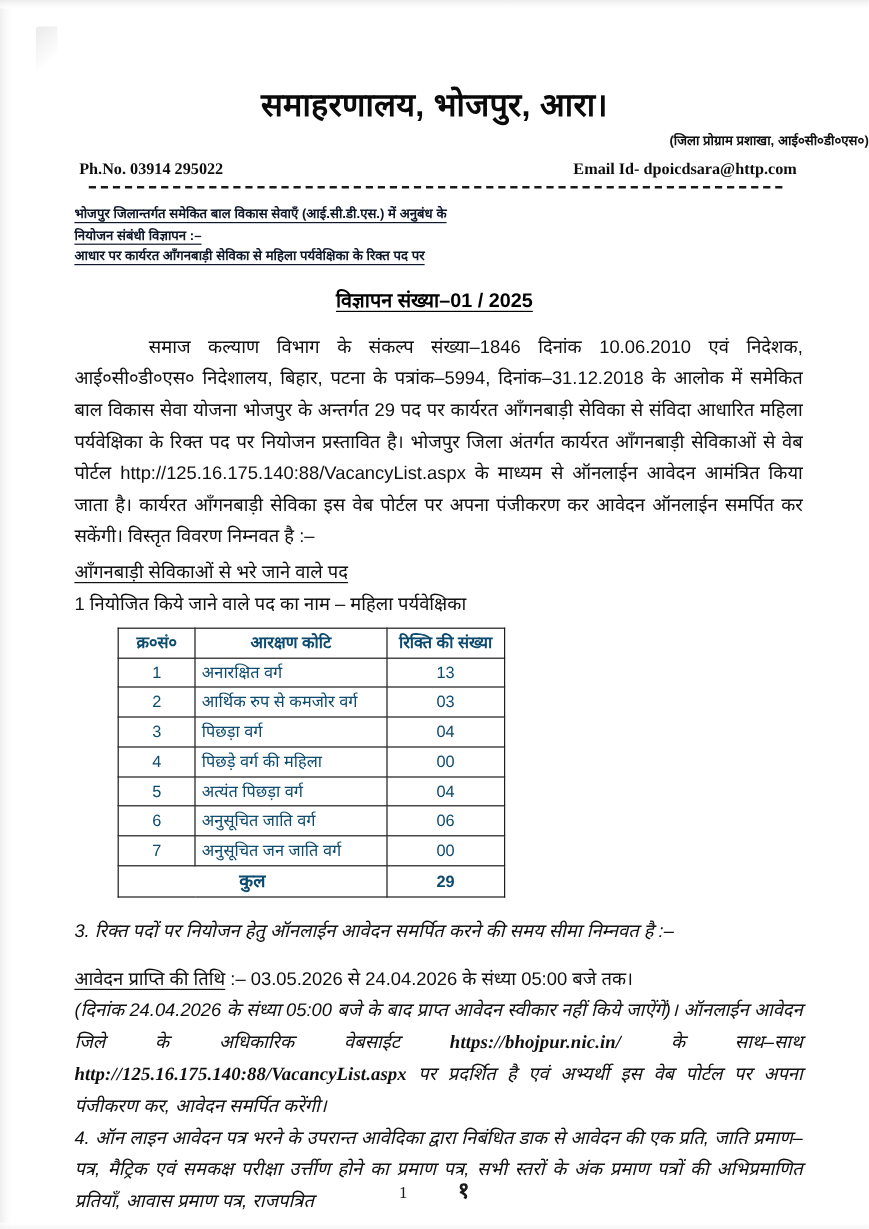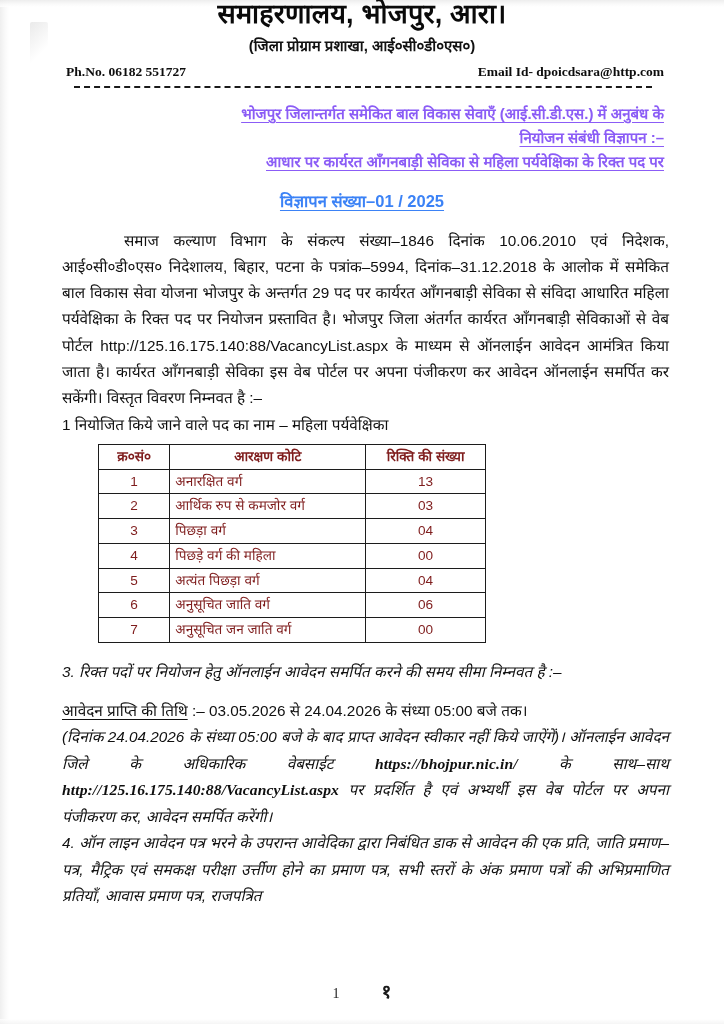--- a/index.html
+++ b/index.html
@@ -59,35 +59,37 @@
   .content {
     position: absolute;
     left: 0; top: 0;
     width: 724px;
     height: 1024px;
   }
 
   
   .letterhead {
     text-align: center;
+    padding-top: 74px;
   }
   .office-title {
     font-family: "Liberation Sans", "DejaVu Sans", sans-serif;
     font-size: 27px;
     font-weight: 700;
     letter-spacing: .2px;
     line-height: 1.1;
     color: #0a0a0a;
   }
   .office-subtitle {
     font-family: "Liberation Sans", "DejaVu Sans", sans-serif;
-    font-size: 15px;
+    font-size: 11px;
     font-weight: 600;
     margin-top: 5px;
     color: #111;
+    text-align: right;
   }
   .contact-row {
     display: flex;
     justify-content: space-between;
     align-items: baseline;
     margin: 9px 60px 0 66px;
     font-size: 13.5px;
     font-weight: 700;
     font-family: "Liberation Serif", "DejaVu Serif", serif;
     color: #0d0d0d;
@@ -98,40 +100,40 @@
   .divider-dashed {
     margin: 6px 72px 0 74px;
     border: 0;
     border-top: 2.5px dashed #1a1a1a;
     height: 0;
   }
 
   
   .headline {
     margin: 14px 60px 0 62px;
-    text-align: right;
-    font-family: "Liberation Sans", "DejaVu Sans", sans-serif;
-    font-size: 15px;
+    text-align: left;
+    font-family: "Liberation Sans", "DejaVu Sans", sans-serif;
+    font-size: 11px;
     font-weight: 600;
     line-height: 1.62;
-    color: #8b5cf6;
+    color: #0f172a;
   }
   .headline .u-line {
     display: block;
     text-decoration: underline;
     text-underline-offset: 3px;
     text-decoration-thickness: 1.2px;
   }
   .ad-number {
     margin-top: 14px;
     text-align: center;
     font-family: "Liberation Sans", "DejaVu Sans", sans-serif;
     font-size: 16.5px;
     font-weight: 600;
-    color: #3b82f6;
+    color: #000000;
   }
   .ad-number span {
     text-decoration: underline;
     text-underline-offset: 3px;
     text-decoration-thickness: 1.2px;
   }
 
   
   .body-block {
     margin: 16px 55px 0 62px;
@@ -161,24 +163,24 @@
 
   
   .table-wrap {
     margin: 7px 0 0 0;
     display: flex;
     justify-content: flex-start;
     padding-left: 98px;
   }
   table.vac {
     border-collapse: collapse;
-    width: 388px;
+    width: 323px;
     font-family: "Liberation Sans", "DejaVu Sans", sans-serif;
     font-size: 13.6px;
-    color: #7f1d1d;
+    color: #0c4a6e;
   }
   table.vac th, table.vac td {
     border: 1.4px solid #1c1c1c;
     padding: 2px 5px;
     line-height: 1.45;
   }
   table.vac th {
     font-weight: 600;
     text-align: center;
   }
@@ -247,39 +249,40 @@
   <div class="scan-edge-bottom"></div>
 
   <div class="content">
 
     <div class="letterhead">
       <div class="office-title">समाहरणालय, भोजपुर, आरा।</div>
       <div class="office-subtitle">(जिला प्रोग्राम प्रशाखा, आई०सी०डी०एस०)</div>
     </div>
 
     <div class="contact-row">
-      <span class="phone">Ph.No. 06182 551727</span>
+      <span class="phone">Ph.No. 03914 295022</span>
       <span class="email">Email Id- dpoicdsara@http.com</span>
     </div>
 
     <hr class="divider-dashed">
 
     <div class="headline">
       <span class="u-line">भोजपुर जिलान्तर्गत समेकित बाल विकास सेवाएँ (आई.सी.डी.एस.) में अनुबंध के</span>
       <span class="u-line">नियोजन संबंधी विज्ञापन :–</span>
       <span class="u-line">आधार पर कार्यरत आँगनबाड़ी सेविका से महिला पर्यवेक्षिका के रिक्त पद पर</span>
     </div>
 
     <div class="ad-number">
       <span>विज्ञापन संख्या–01 / 2025</span>
     </div>
 
     <div class="body-block">
       <div class="para-justify"><span>समाज कल्याण विभाग के संकल्प संख्या–1846 दिनांक 10.06.2010 एवं निदेशक, आई०सी०डी०एस० निदेशालय, बिहार, पटना के पत्रांक–5994, दिनांक–31.12.2018 के आलोक में समेकित बाल विकास सेवा योजना भोजपुर के अन्तर्गत 29 पद पर कार्यरत आँगनबाड़ी सेविका से संविदा आधारित महिला पर्यवेक्षिका के रिक्त पद पर नियोजन प्रस्तावित है। भोजपुर जिला अंतर्गत कार्यरत आँगनबाड़ी सेविकाओं से वेब पोर्टल </span><span class="mono-url">http://125.16.175.140:88/VacancyList.aspx</span><span> के माध्यम से ऑनलाईन आवेदन आमंत्रित किया जाता है। कार्यरत आँगनबाड़ी सेविका इस वेब पोर्टल पर अपना पंजीकरण कर आवेदन ऑनलाईन समर्पित कर सकेंगी। विस्तृत विवरण निम्नवत है :–</span></div>
 
+      <div class="list-line underline-head" style="margin-top:4px">आँगनबाड़ी सेविकाओं से भरे जाने वाले पद</div>
 
       <div class="list-line">1 नियोजित किये जाने वाले पद का नाम – महिला पर्यवेक्षिका</div>
     </div>
 
     <div class="table-wrap">
       <table class="vac">
         <thead>
           <tr>
             <th class="col-sn">क्र०सं०</th>
             <th class="col-cat">आरक्षण कोटि</th>
@@ -315,20 +318,24 @@
           <tr>
             <td class="col-sn">6</td>
             <td class="col-cat">अनुसूचित जाति वर्ग</td>
             <td class="col-num">06</td>
           </tr>
           <tr>
             <td class="col-sn">7</td>
             <td class="col-cat">अनुसूचित जन जाति वर्ग</td>
             <td class="col-num">00</td>
           </tr>
+          <tr>
+            <td class="total-label" colspan="2">कुल</td>
+            <td class="total-value col-num">29</td>
+          </tr>
         </tbody>
       </table>
     </div>
 
     <div class="lower-block">
 
       <div class="para-justify cont">3. रिक्त पदों पर नियोजन हेतु ऑनलाईन आवेदन समर्पित करने की समय सीमा निम्नवत है :–</div>
 
       <div class="date-line"><span class="underline-head">आवेदन प्राप्ति की तिथि</span><span> :– 03.05.2026 से 24.04.2026 के संध्या 05:00 बजे तक।</span></div>
 

